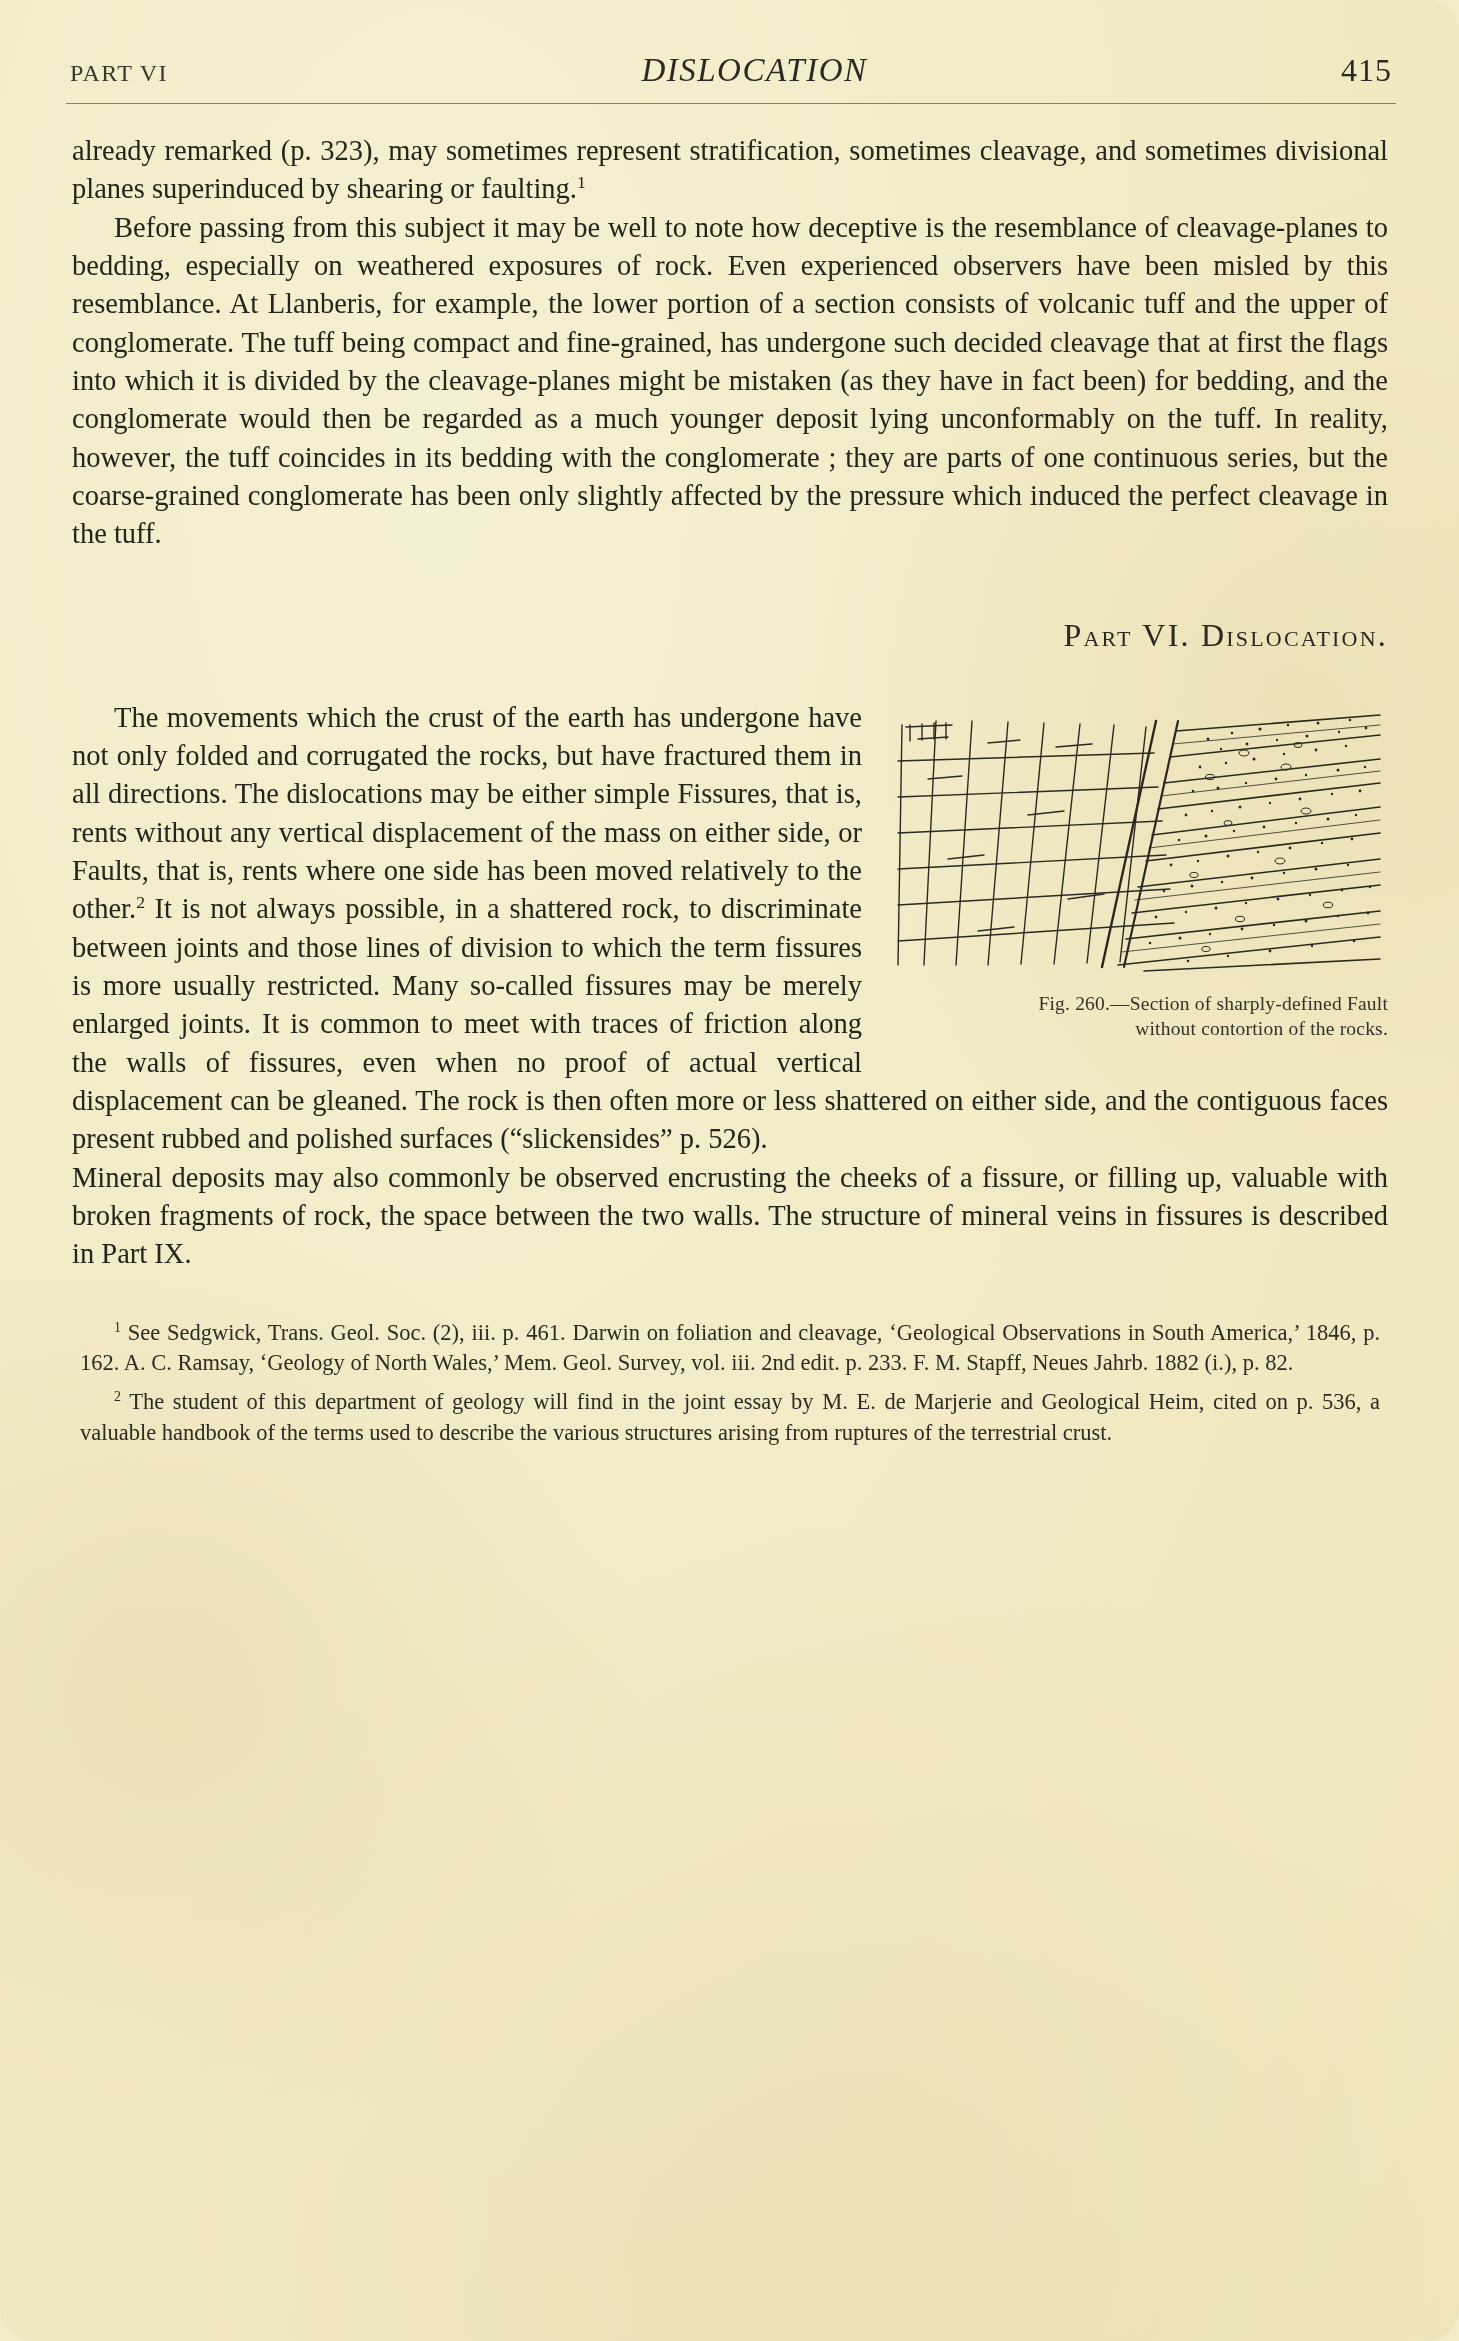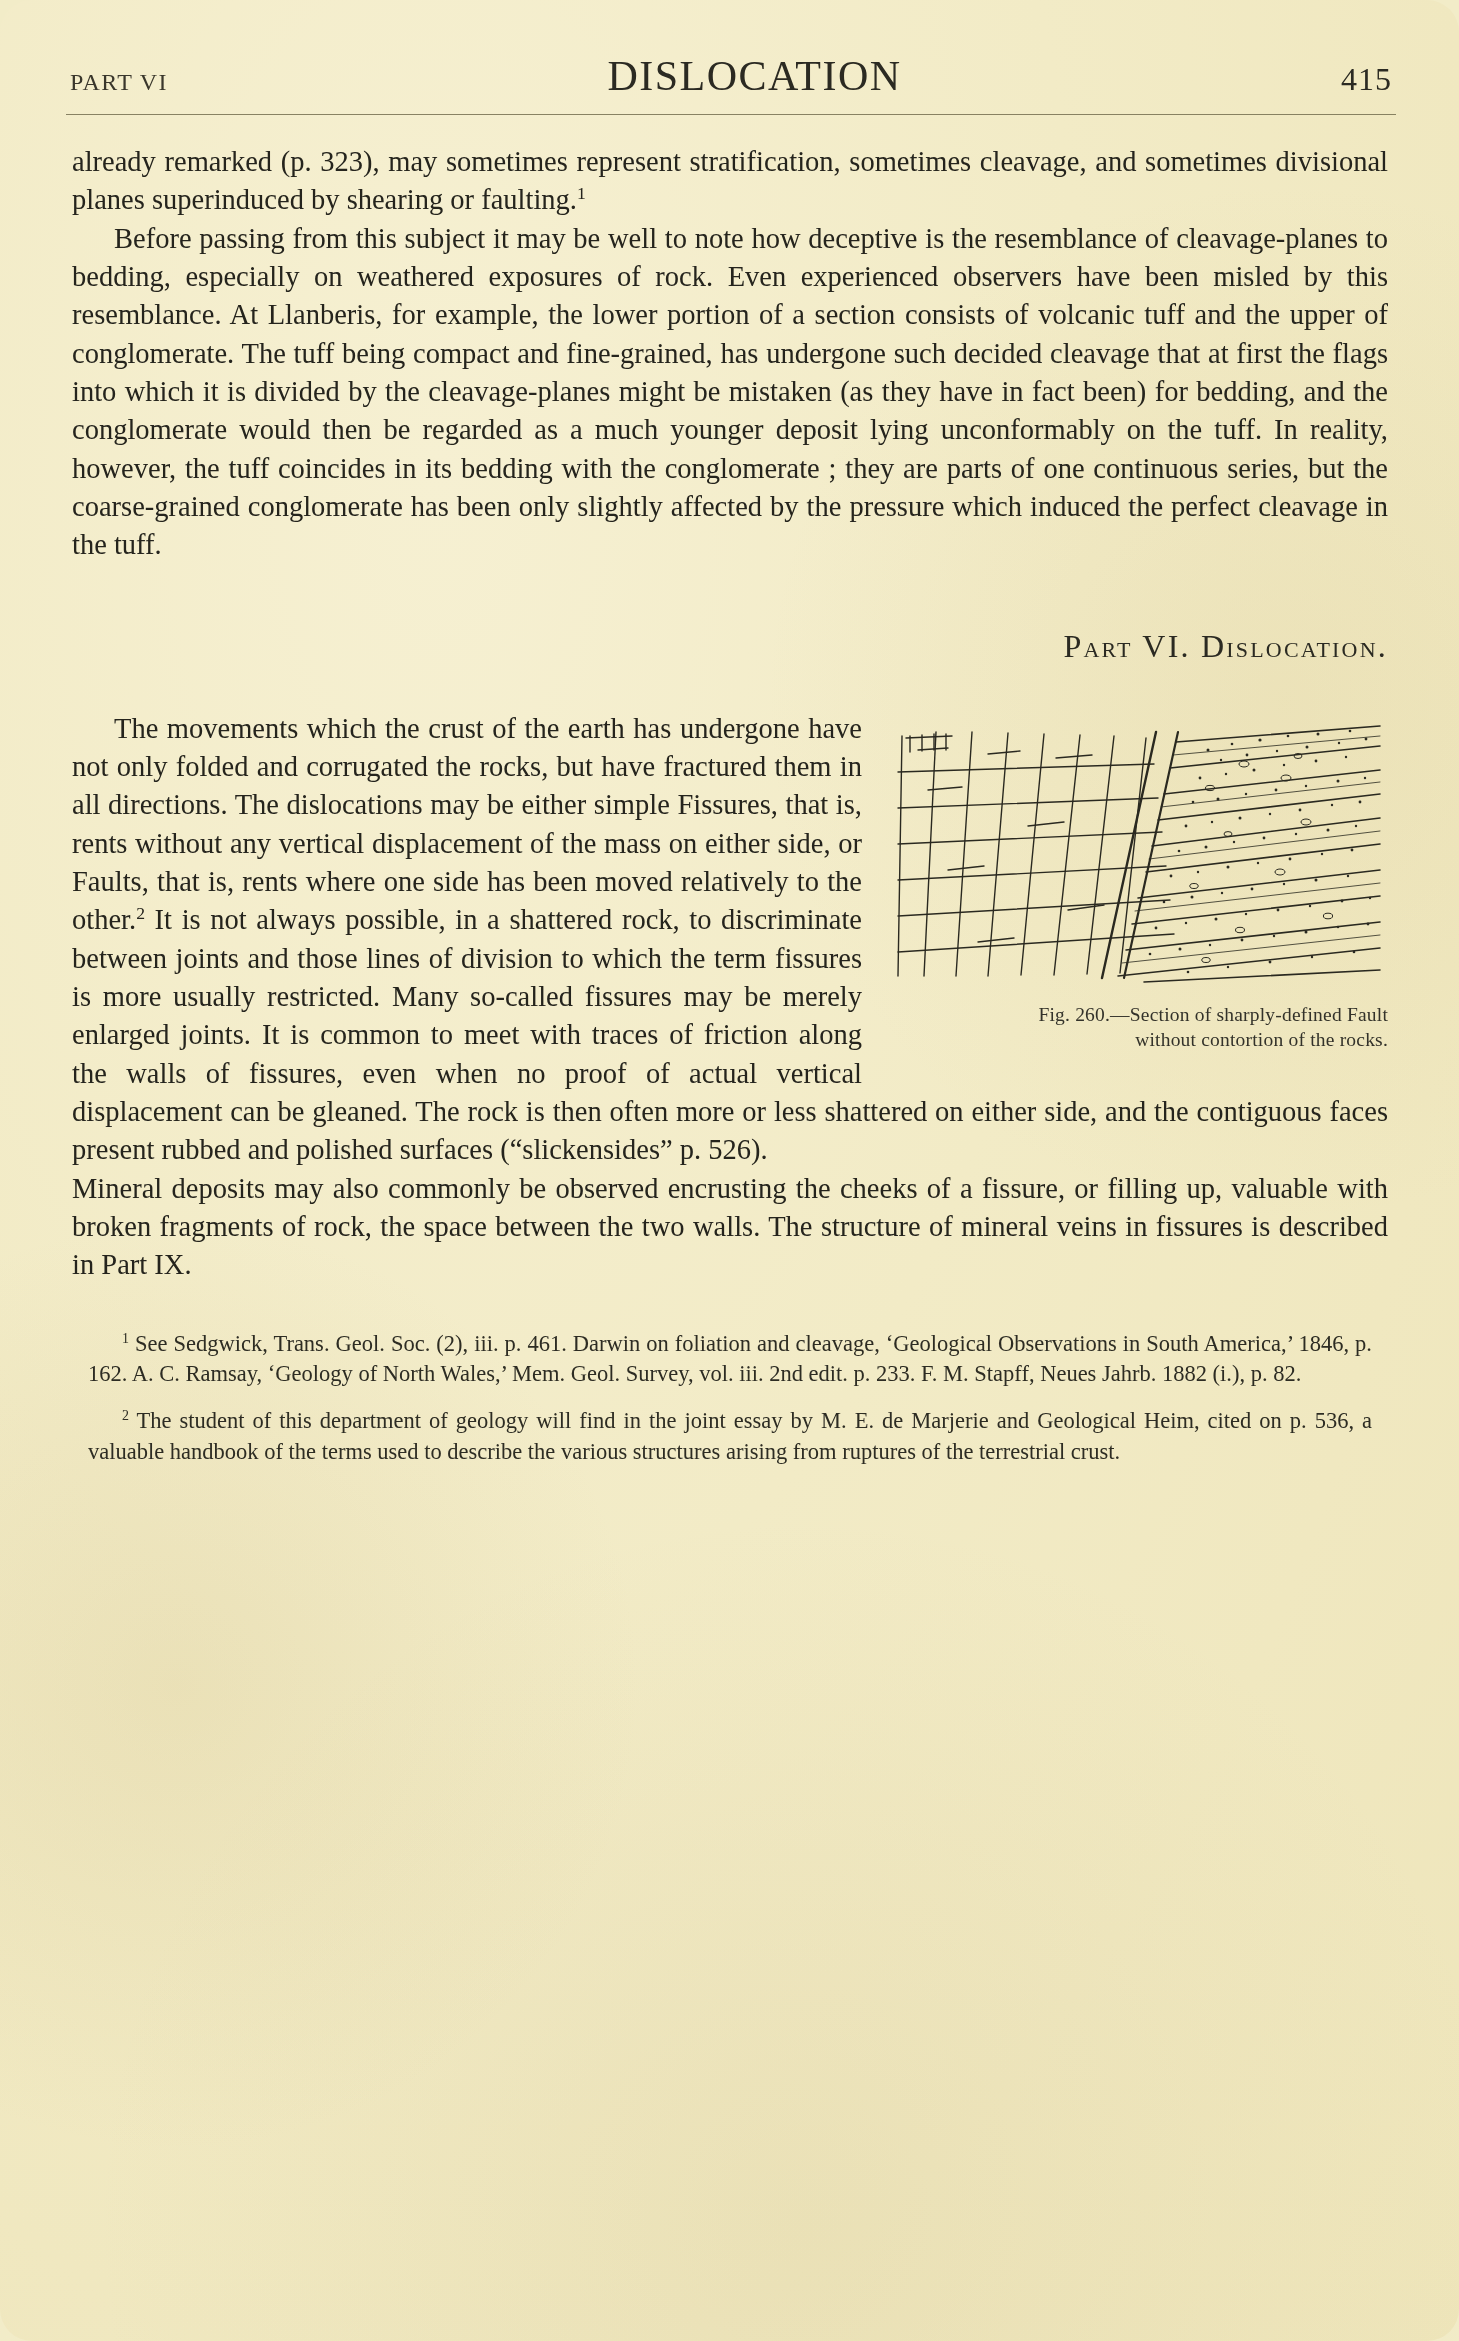--- a/index.html
+++ b/index.html
@@ -49,21 +49,22 @@
     font-size: 26px;
     letter-spacing: 0.5px;
   }
   .runhead .part {
     font-variant: small-caps;
     font-size: 24px;
     letter-spacing: 1.4px;
     color: #3a372c;
   }
   .runhead .title {
-    font-size: 42px;
+    font-style: italic;
+    font-size: 33px;
     letter-spacing: 1.5px;
     color: #2b2a22;
   }
   .runhead .folio {
     font-size: 32px;
     letter-spacing: 1px;
   }
   .rule {
     margin: 14px 4px 0 6px;
     border-top: 1.6px solid #6d6748;
@@ -129,21 +130,21 @@
 
   
   .footnotes {
     margin-top: 44px;
     padding: 0 12px 0 12px;
     font-size: 22.5px;
     line-height: 1.37;
     text-align: justify;
     color: #2d2c23;
   }
-  .footnotes p { margin: 16px; }
+  .footnotes p { margin: 8px; }
   .fn-indent { text-indent: 34px; }
 </style>
 </head>
 <body>
 
 <div class="page">
   <div class="paper-texture"></div>
 
   <div class="content">
 

